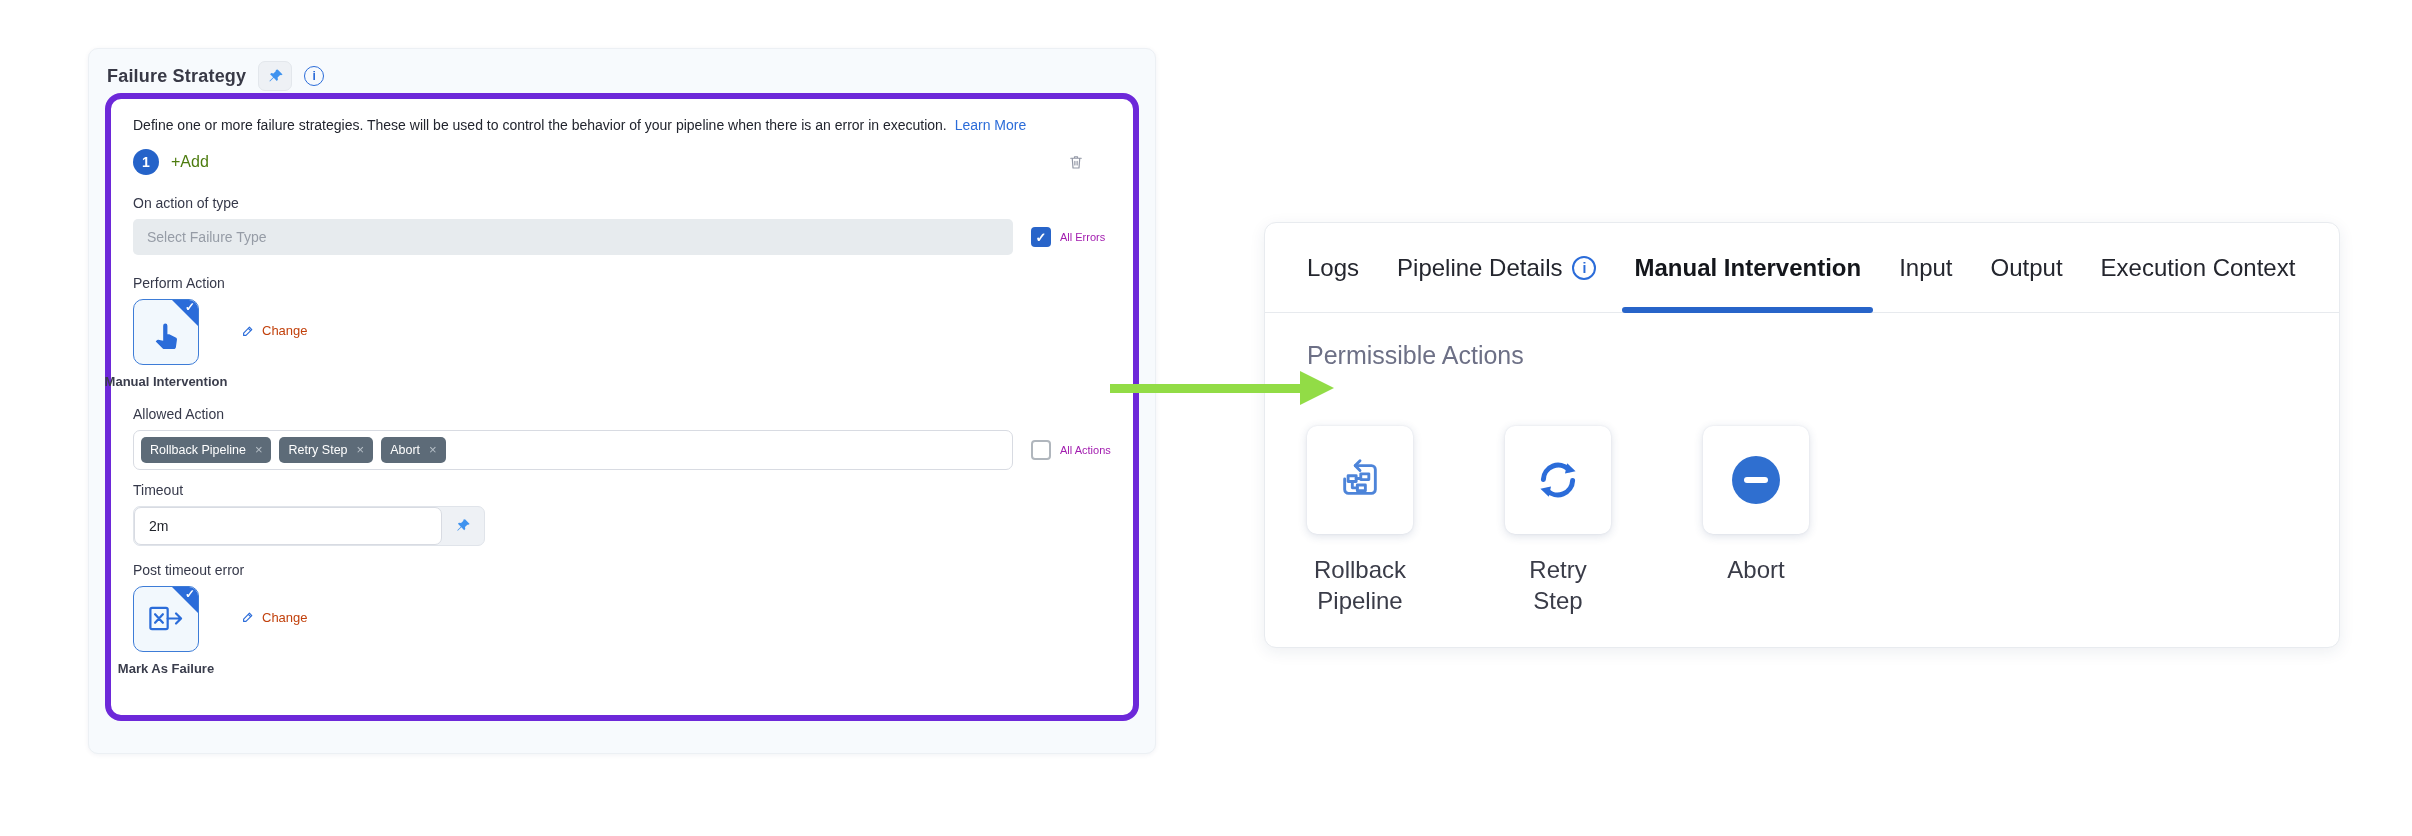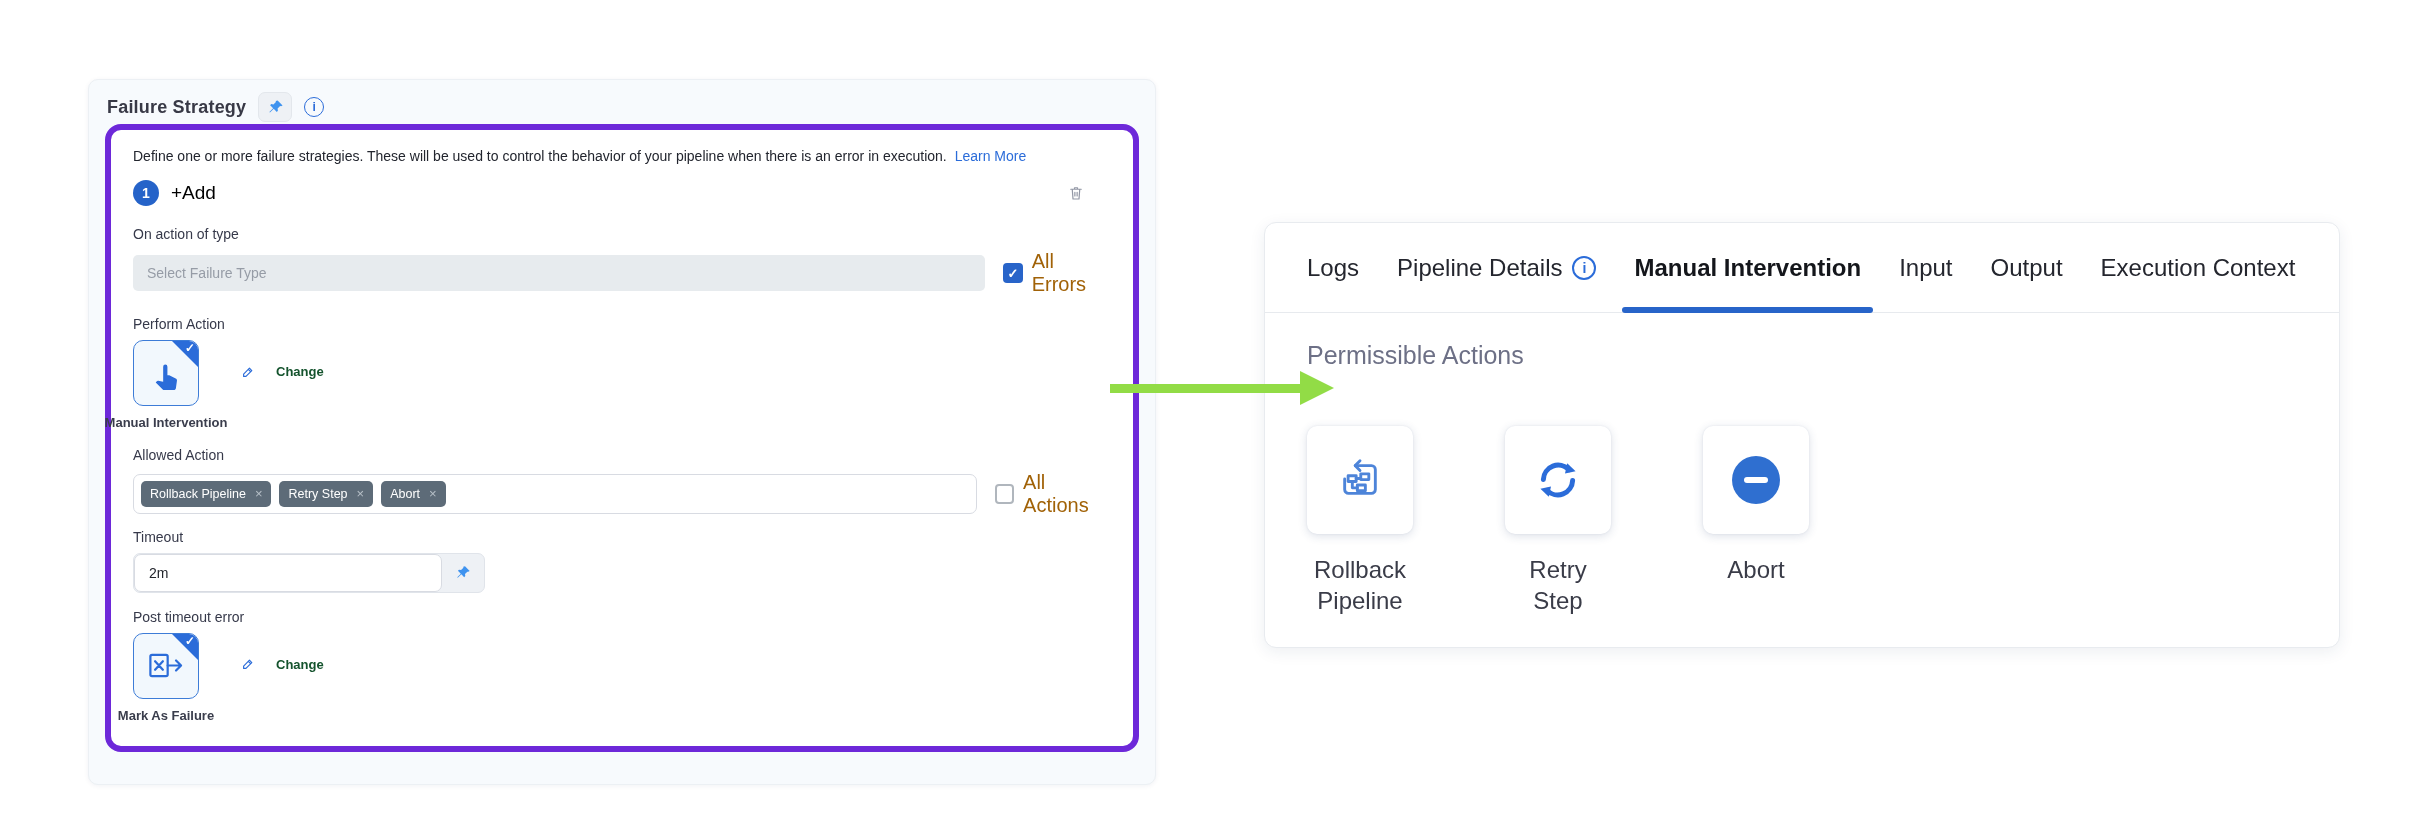--- a/index.html
+++ b/index.html
@@ -1,60 +1,60 @@
 <!DOCTYPE html>
 <html><head>
 <meta charset="utf-8">
 <style>
   * { margin:0; padding:0; box-sizing:border-box; }
   html,body { width:2412px; height:836px; background:#ffffff; font-family:"Liberation Sans", sans-serif; }
 
   
-  .left-card { position:absolute; left:88px; top:79px; width:1068px; height:706px;
+  .left-card { position:absolute; left:88px; top:48px; width:1068px; height:706px;
     background:#f7fafd; border:1px solid #ecf0f4; border-radius:10px;
     box-shadow:0 1px 5px rgba(20,40,80,.06); }
   .left-header { display:flex; align-items:center; gap:12px; padding:12px 18px 0 18px; }
   .left-title { font-size:18px; font-weight:700; color:#383946; letter-spacing:.2px; }
   .pin-btn { width:34px; height:30px; background:#eef1f5; border:1px solid #e3e7ec; border-radius:7px;
     display:flex; align-items:center; justify-content:center; cursor:pointer; }
   .info-circle { width:20px; height:20px; border:1.6px solid #2b6cd9; border-radius:50%;
     color:#2b6cd9; font-size:12px; font-weight:700; display:flex; align-items:center; justify-content:center; }
   .inner-card { position:absolute; left:16px; top:44px; right:16px; bottom:32px;
     background:#ffffff; border:6px solid #6d28d9; border-radius:16px; padding:18px 22px; }
 
   .desc { font-size:14px; color:#22252e; }
   .desc a { color:#2b6cd9; text-decoration:none; margin-left:4px; cursor:pointer; }
 
   .add-row { margin-top:16px; display:flex; align-items:center; gap:12px; }
   .chip { width:26px; height:26px; border-radius:50%; background:#2563c9; color:#fff;
     font-size:14px; font-weight:700; display:flex; align-items:center; justify-content:center; }
-  .add-label { font-size:19px; color:#000000; cursor:pointer; }
+  .add-label { font-size:16px; color:#4d7c0f; cursor:pointer; }
   .trash { margin-left:auto; margin-right:26px; cursor:pointer; display:flex; }
 
   .field-label { margin-top:20px; font-size:14px; color:#36394a; }
   .row { display:flex; align-items:center; gap:18px; }
   .failure-input { margin-top:8px; width:880px; height:36px; background:#e7ebee; border-radius:5px;
     display:flex; align-items:center; padding:0 14px; font-size:14px; color:#969ca6; }
   .cb-group { display:flex; align-items:center; gap:9px; margin-top:8px; }
   .cb { width:20px; height:20px; border-radius:4px; display:flex; align-items:center; justify-content:center; cursor:pointer; }
   .cb.checked { background:#2864c9; color:#fff; font-size:13px; font-weight:700; }
   .cb.unchecked { background:#fff; border:2px solid #b0b6bd; }
-  .cb-label { font-size:20px; color:#a16207; }
+  .cb-label { font-size:11px; color:#a21caf; }
 
   .tile-row { margin-top:8px; display:flex; align-items:flex-start; }
   .tile-col { width:66px; position:relative; }
   .tile { position:relative; width:66px; height:66px; background:#f2f8fd; border:1.6px solid #3d7cd7;
     border-radius:10px; display:flex; align-items:center; justify-content:center; overflow:hidden; cursor:pointer; }
   .tile-corner { position:absolute; top:0; right:0; width:0; height:0;
     border-left:26px solid transparent; border-top:26px solid #2b6cd9; }
   .tile-check { position:absolute; top:0px; right:3px; color:#fff; font-size:12px; font-weight:700; }
   .tile-caption { width:140px; margin:8px 0 0 -37px; text-align:center; font-size:13px; font-weight:700;
     color:#3a3d4c; line-height:1.45; }
-  .change { margin:24px 0 0 42px; display:flex; align-items:center; gap:21px;
-    color:#14532d; font-size:13px; font-weight:700; cursor:pointer; }
+  .change { margin:24px 0 0 42px; display:flex; align-items:center; gap:7px;
+    color:#c2410c; font-size:13px; font-weight:400; cursor:pointer; }
 
   .tags-input { margin-top:8px; width:880px; height:40px; border:1px solid #d8dbe2; border-radius:7px;
     background:#fff; display:flex; align-items:center; padding:0 7px; gap:8px; }
   .tag { background:#5d6b78; color:#fff; font-size:12.5px; border-radius:5px; height:26px;
     display:flex; align-items:center; padding:0 9px; gap:9px; white-space:nowrap; }
   .tag-x { color:#b7c0c8; font-size:13px; cursor:pointer; }
 
   .timeout-wrap { margin-top:8px; display:inline-flex; width:352px; height:40px;
     background:#eef1f5; border:1px solid #e0e4ea; border-radius:7px; overflow:hidden; }
   .timeout-field { width:308px; height:100%; background:#fff; border:1px solid #d8dbe2; border-radius:7px;

